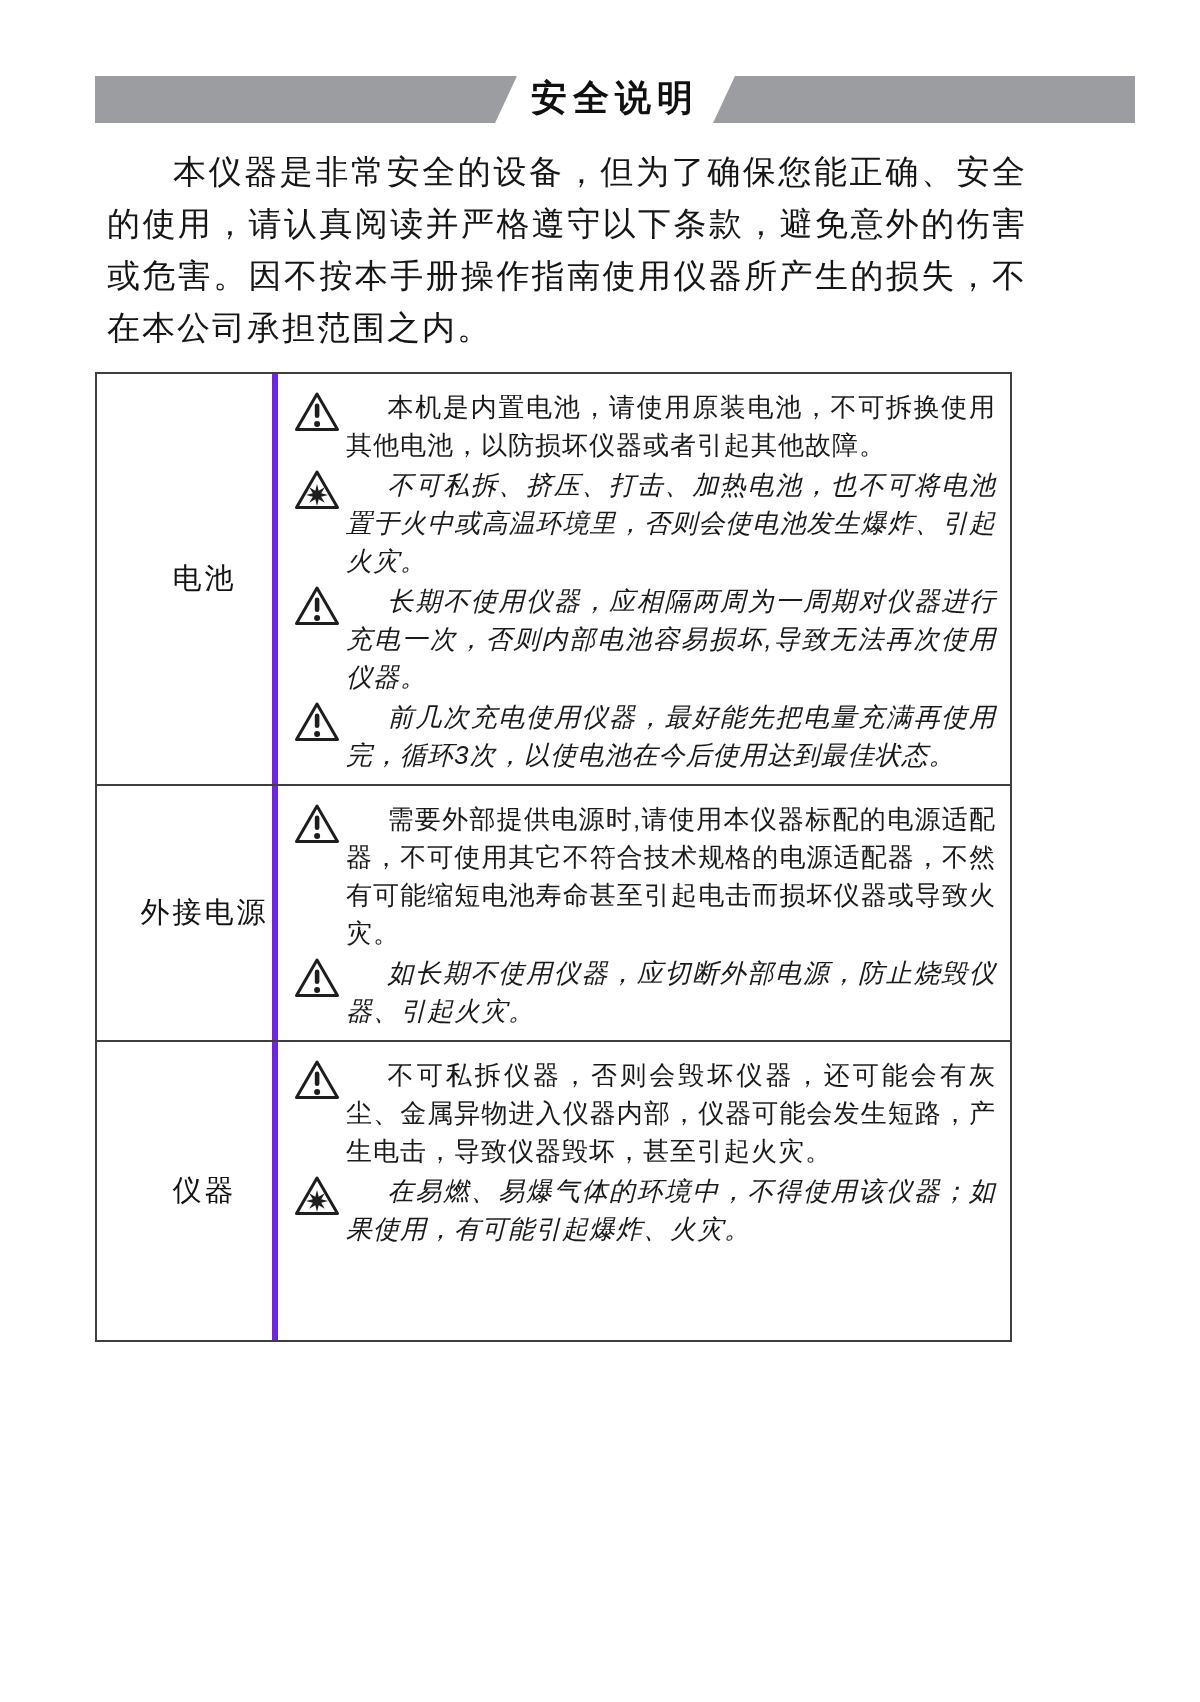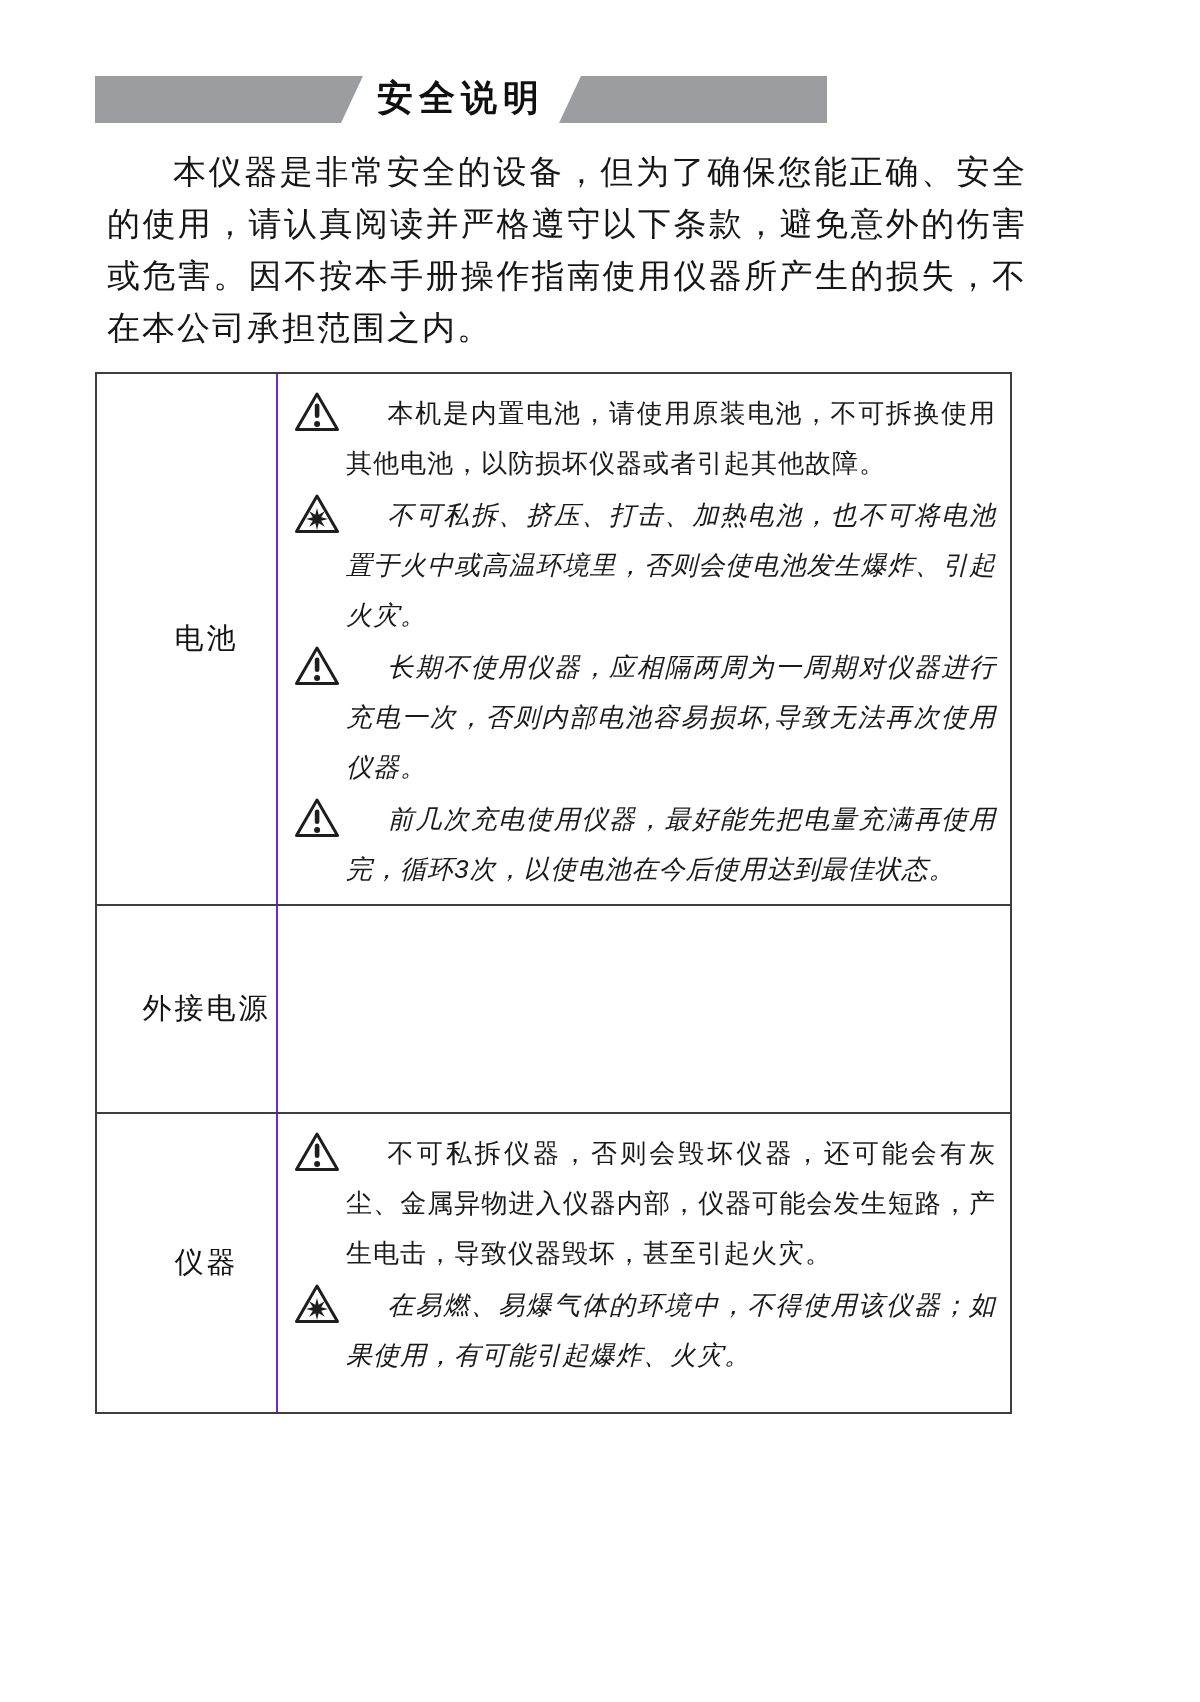--- a/index.html
+++ b/index.html
@@ -19,21 +19,21 @@
     background: #ffffff;
     overflow: hidden;
     box-sizing: border-box;
   }
 
   
   .banner {
     position: absolute;
     left: 95px;
     top: 76px;
-    width: 732px;
+    width: 1040px;
     height: 47px;
     background: #9b9da0;
   }
   .banner-notch {
     position: absolute;
     left: 50%;
     top: 0;
     width: 218px;
     height: 47px;
     background: #ffffff;
@@ -85,21 +85,21 @@
   .t-row:not(:last-child) {
     border-bottom: 2px solid #3f3f3f;
   }
   .row-battery   { min-height: 384px; }
   .row-extpower  { min-height: 208px; }
   .row-device    { min-height: 298px; }
   .cat-cell {
     display: flex;
     align-items: center;
     justify-content: center;
-    border-right: 2px solid #6d28d9;
+    border-right: 6px solid #6d28d9;
     box-sizing: border-box;
     margin-left: 40px;
   }
   .cat-label {
     font-size: 29px;
     letter-spacing: 3px;
     color: #141414;
   }
   .warn-cell {
     padding: 14px 14px 10px 0;
@@ -123,21 +123,21 @@
     display: block;
   }
   .w-icon svg {
     width: 46px;
     height: 42px;
     display: block;
   }
   .warning-text {
     margin: 0;
     font-size: 26px;
-    line-height: 50px;
+    line-height: 38px;
     letter-spacing: 1px;
     text-indent: 1.6em;
     text-align: justify;
     color: #1a1a1a;
   }
   .defs-holder {
     position: absolute;
     width: 0;
     height: 0;
     overflow: hidden;
@@ -221,20 +221,41 @@
           <p class="warning-text">前几次充电使用仪器，最好能先把电量充满再使用完，循环3次，以使电池在今后使用达到最佳状态。</p>
         </div>
 
       </div>
     </div>
 
     <div class="t-row row-extpower">
       <div class="cat-cell">
         <span class="cat-label">外接电源</span>
       </div>
+      <div class="warn-cell">
+
+        <div class="warning-item">
+          <span class="w-icon">
+              <svg viewBox="0 0 46 42">
+                <use href="#icon-exclamation"></use>
+              </svg>
+            </span>
+          <p class="warning-text">需要外部提供电源时,请使用本仪器标配的电源适配器，不可使用其它不符合技术规格的电源适配器，不然有可能缩短电池寿命甚至引起电击而损坏仪器或导致火灾。</p>
+        </div>
+
+        <div class="warning-item">
+          <span class="w-icon">
+              <svg viewBox="0 0 46 42">
+                <use href="#icon-exclamation"></use>
+              </svg>
+            </span>
+          <p class="warning-text">如长期不使用仪器，应切断外部电源，防止烧毁仪器、引起火灾。</p>
+        </div>
+
+      </div>
     </div>
 
     <div class="t-row row-device">
       <div class="cat-cell">
         <span class="cat-label">仪器</span>
       </div>
       <div class="warn-cell">
 
         <div class="warning-item">
           <span class="w-icon">

